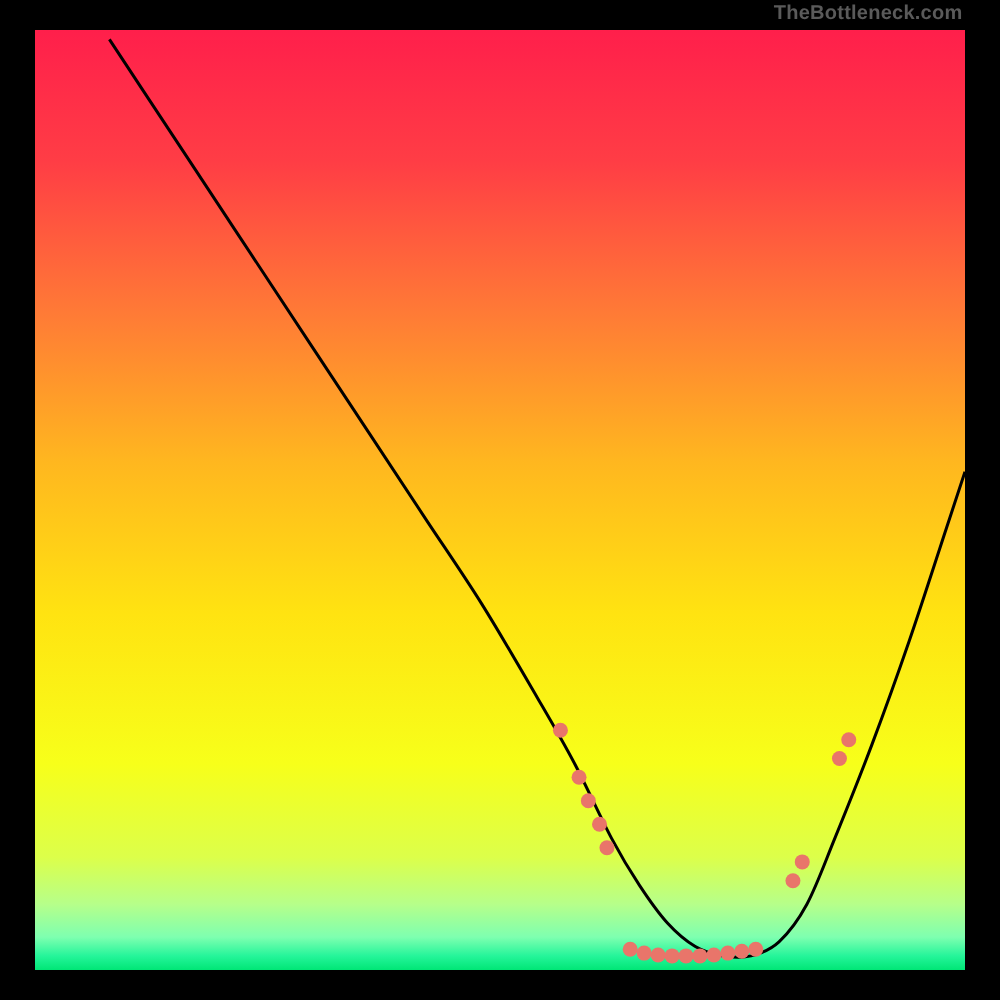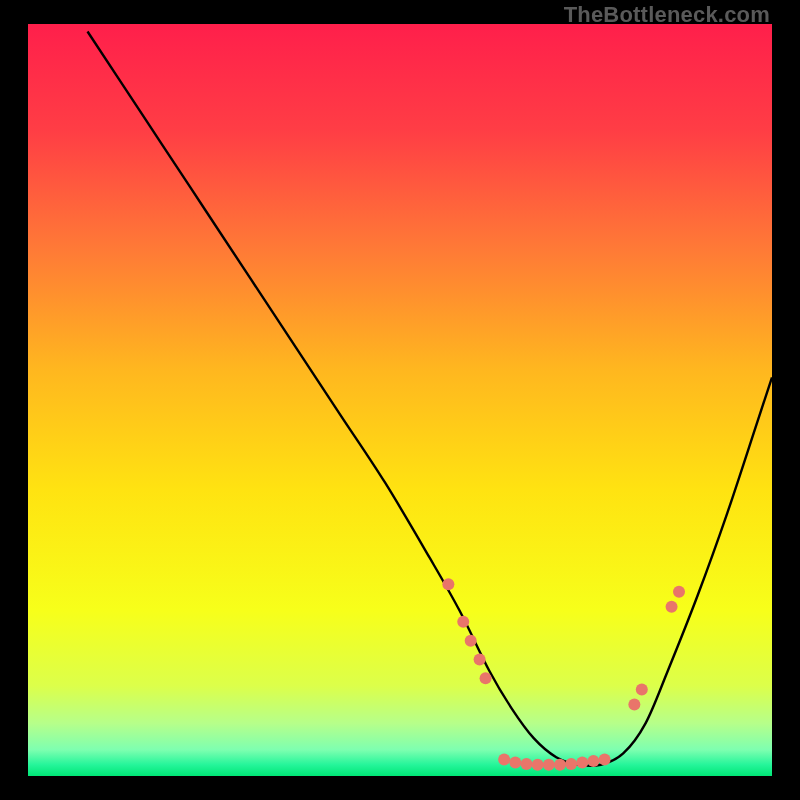--- a/index.html
+++ b/index.html
@@ -24,21 +24,21 @@
     left: 0;
     top: 0;
     width: 744px;
     height: 752px;
   }
   .watermark {
     position: absolute;
     top: 2px;
     right: 30px;
     font-family: Arial, Helvetica, sans-serif;
-    font-size: 22px;
+    font-size: 16px;
     font-weight: bold;
     color: #5a5a5a;
     letter-spacing: 0.2px;
   }
   svg {
     display: block;
   }
 </style>
 </head>
 <body>

